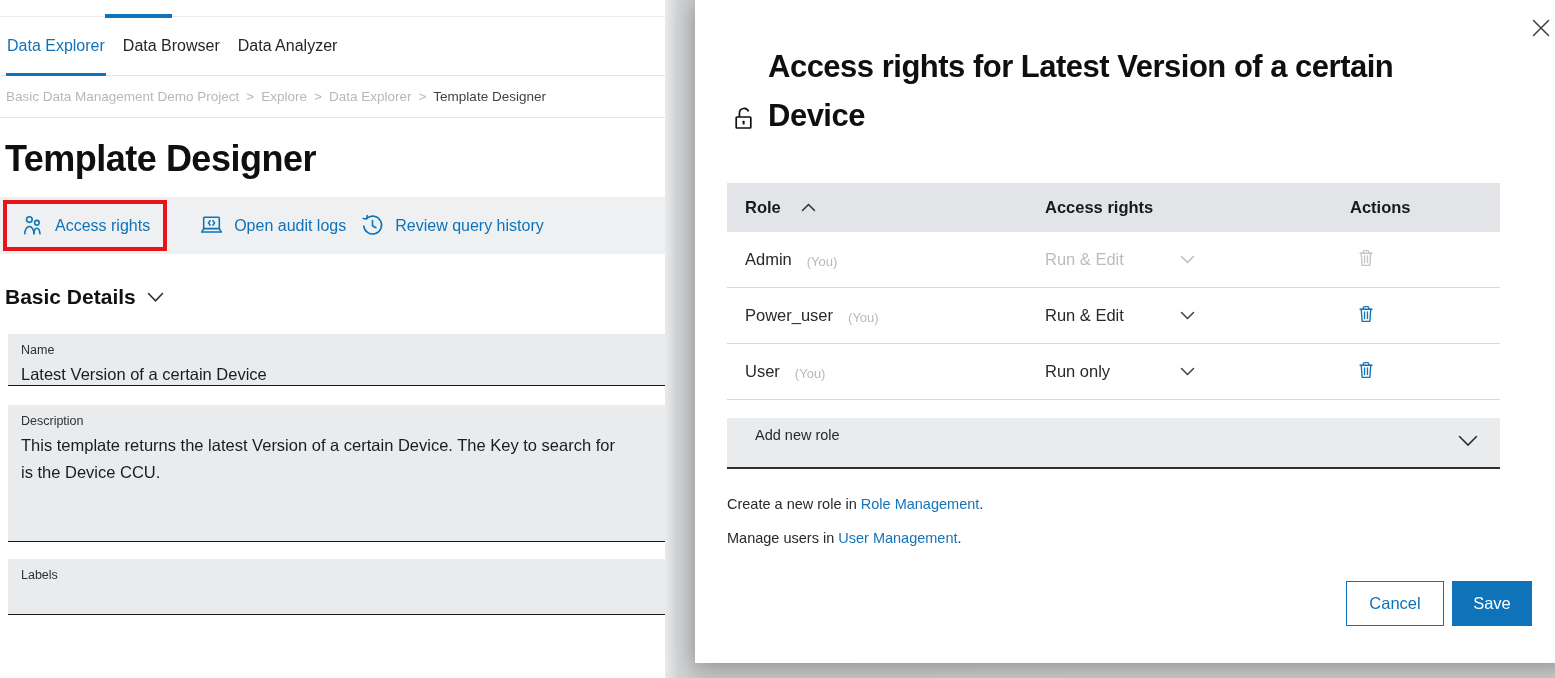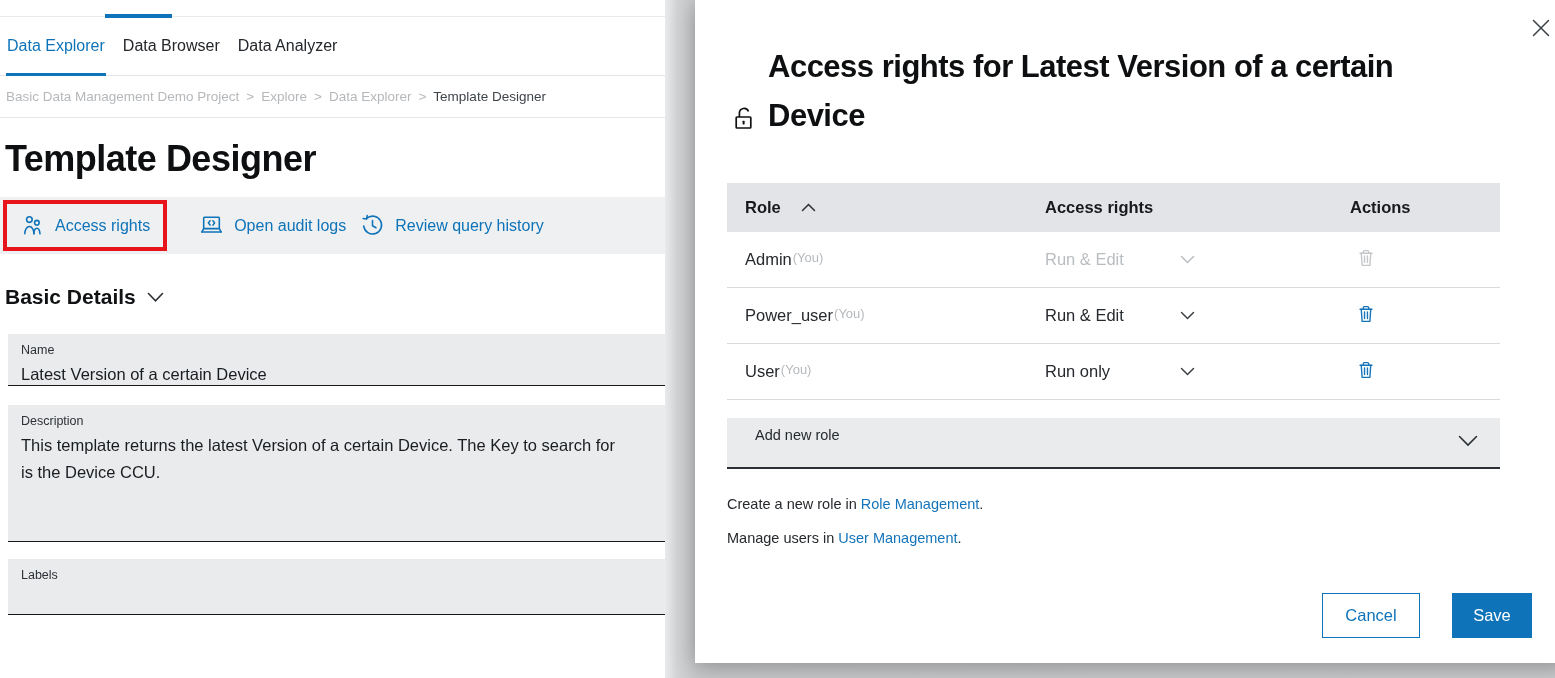--- a/index.html
+++ b/index.html
@@ -52,41 +52,41 @@
     box-shadow:0 4px 22px rgba(0,0,0,.30);padding-left:32px;}
   .modal-close{position:absolute;top:16px;right:16px;width:24px;height:24px;cursor:pointer;}
 
   .modal-title-row{position:absolute;left:38px;top:0;display:flex;align-items:flex-end;gap:13px;}
   .modal-title-row svg{margin-bottom:9px;}
   h2.modal-title{margin:42px 0 0 0;max-width:660px;font-size:31px;line-height:49px;font-weight:700;color:#0d0f11;letter-spacing:-0.5px;}
 
   .rights-table{position:absolute;left:32px;top:183px;width:773px;font-size:16.5px;}
   .t-head{display:grid;grid-template-columns:318px 305px 1fr;align-items:center;height:49px;background:#e2e4e7;font-weight:700;color:#17191c;}
   .t-row{display:grid;grid-template-columns:318px 305px 1fr;align-items:center;height:55px;border-bottom:1px solid #d8dade;}
-  .cell-role{padding-left:18px;display:flex;align-items:flex-start;gap:1px;}
+  .cell-role{padding-left:18px;display:flex;align-items:flex-end;gap:15px;}
   .role-name{color:#26292d;}
   .you-tag{font-size:13px;color:#b6b9bc;}
   .head-role{padding-left:18px;display:flex;align-items:center;gap:20px;}
   .access-select{display:flex;align-items:center;justify-content:space-between;width:150px;cursor:pointer;color:#26292d;}
   .t-row.disabled .access-select{color:#babdc0;cursor:default;}
   .t-row.disabled .access-select svg{stroke:#babdc0;}
   .cell-actions{padding-left:5px;}
   .trash-btn{width:26px;height:26px;border:none;background:none;padding:0;color:#1474ba;cursor:pointer;}
   .t-row.disabled .trash-btn{color:#c4c6c9;cursor:default;}
 
   .add-role{position:absolute;left:32px;top:418px;width:773px;height:51px;background:#e9ebed;
     border-bottom:2px solid #2c2f33;box-sizing:border-box;cursor:pointer;}
   .add-role-label{position:absolute;left:28px;top:9px;font-size:14.5px;color:#26292d;}
   .add-role svg{position:absolute;right:22px;top:17px;}
 
   .notes{position:absolute;left:32px;top:496px;font-size:14.5px;color:#26292d;}
   .note-line{margin-bottom:18px;}
   .note-link{color:#1474ba;cursor:pointer;}
 
-  .modal-buttons{position:absolute;right:37px;top:581px;display:flex;gap:32px;margin-top:12px;}
+  .modal-buttons{position:absolute;right:37px;top:581px;display:flex;gap:8px;}
   .btn{height:45px;font-size:16.5px;font-family:inherit;cursor:pointer;box-sizing:border-box;}
   .btn-cancel{width:98px;background:#fff;border:1px solid #0e73b8;color:#0e73b8;}
   .btn-save{width:80px;background:#0e73b8;border:1px solid #0e73b8;color:#fff;}
 
   svg{display:block;}
 </style>
 </head>
 <body>
 
 <div class="page">

